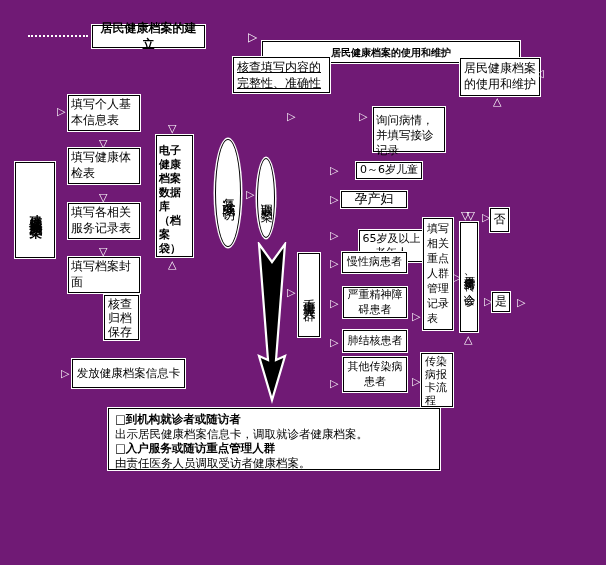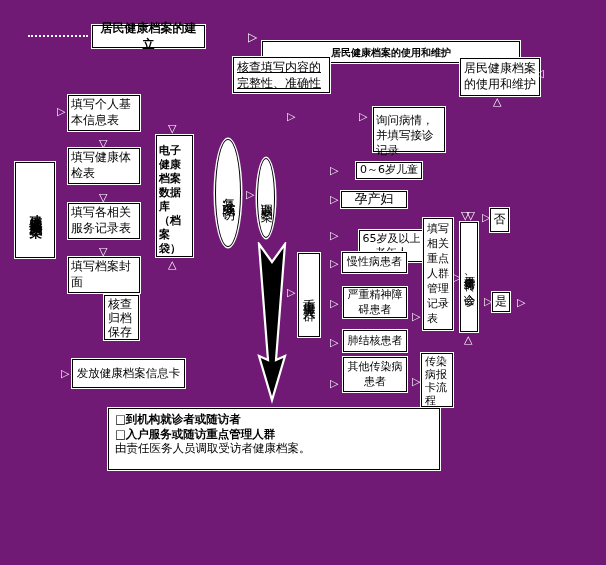--- a/index.html
+++ b/index.html
@@ -152,17 +152,18 @@
     <span>核查归档保存</span>
   </div>
 
   <span class="arr" style="left:61px;top:368px;">▷</span>
   <div class="b c" style="left:72px;top:359px;width:113px;height:29px;font-size:11.5px;">
     <span>发放健康档案信息卡</span>
   </div>
 
   <div class="b" style="left:108px;top:408px;width:332px;height:62px;font-size:11.5px;line-height:14.5px;padding:3px 6px;">
     <div class="note-line bold">□到机构就诊者或随访者</div>
+    <div class="note-line">出示居民健康档案信息卡，调取就诊者健康档案。</div>
     <div class="note-line bold">□入户服务或随访重点管理人群</div>
     <div class="note-line">由责任医务人员调取受访者健康档案。</div>
   </div>
 
 </div>
 
 </body></html>

